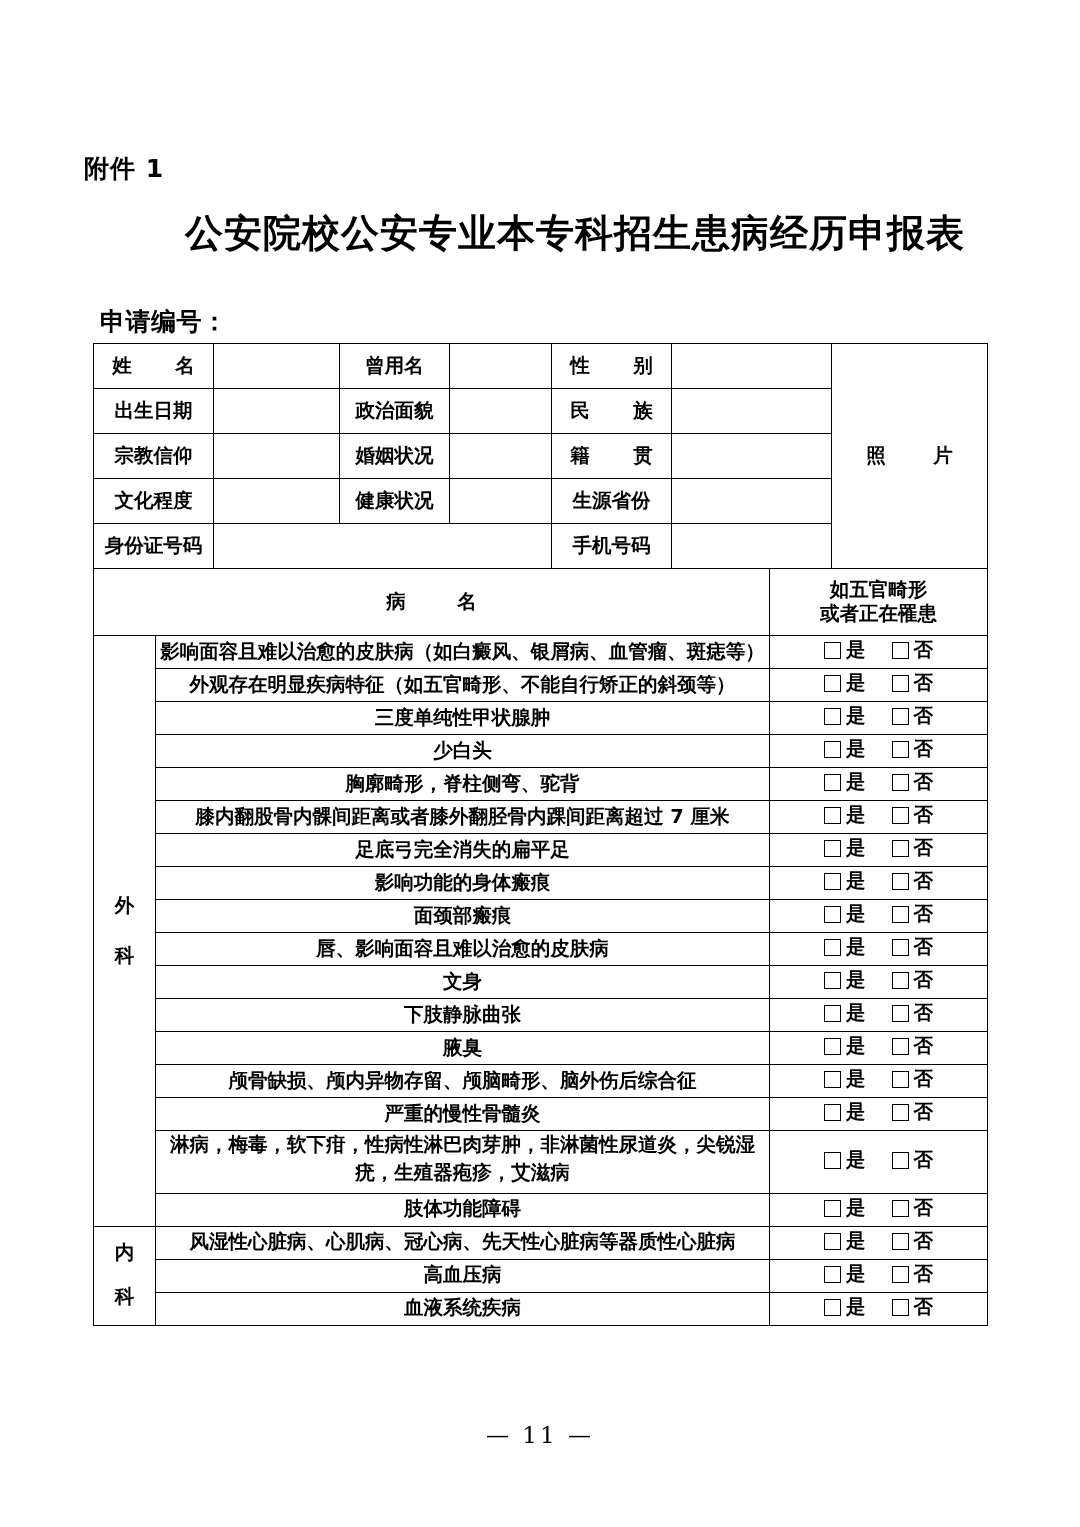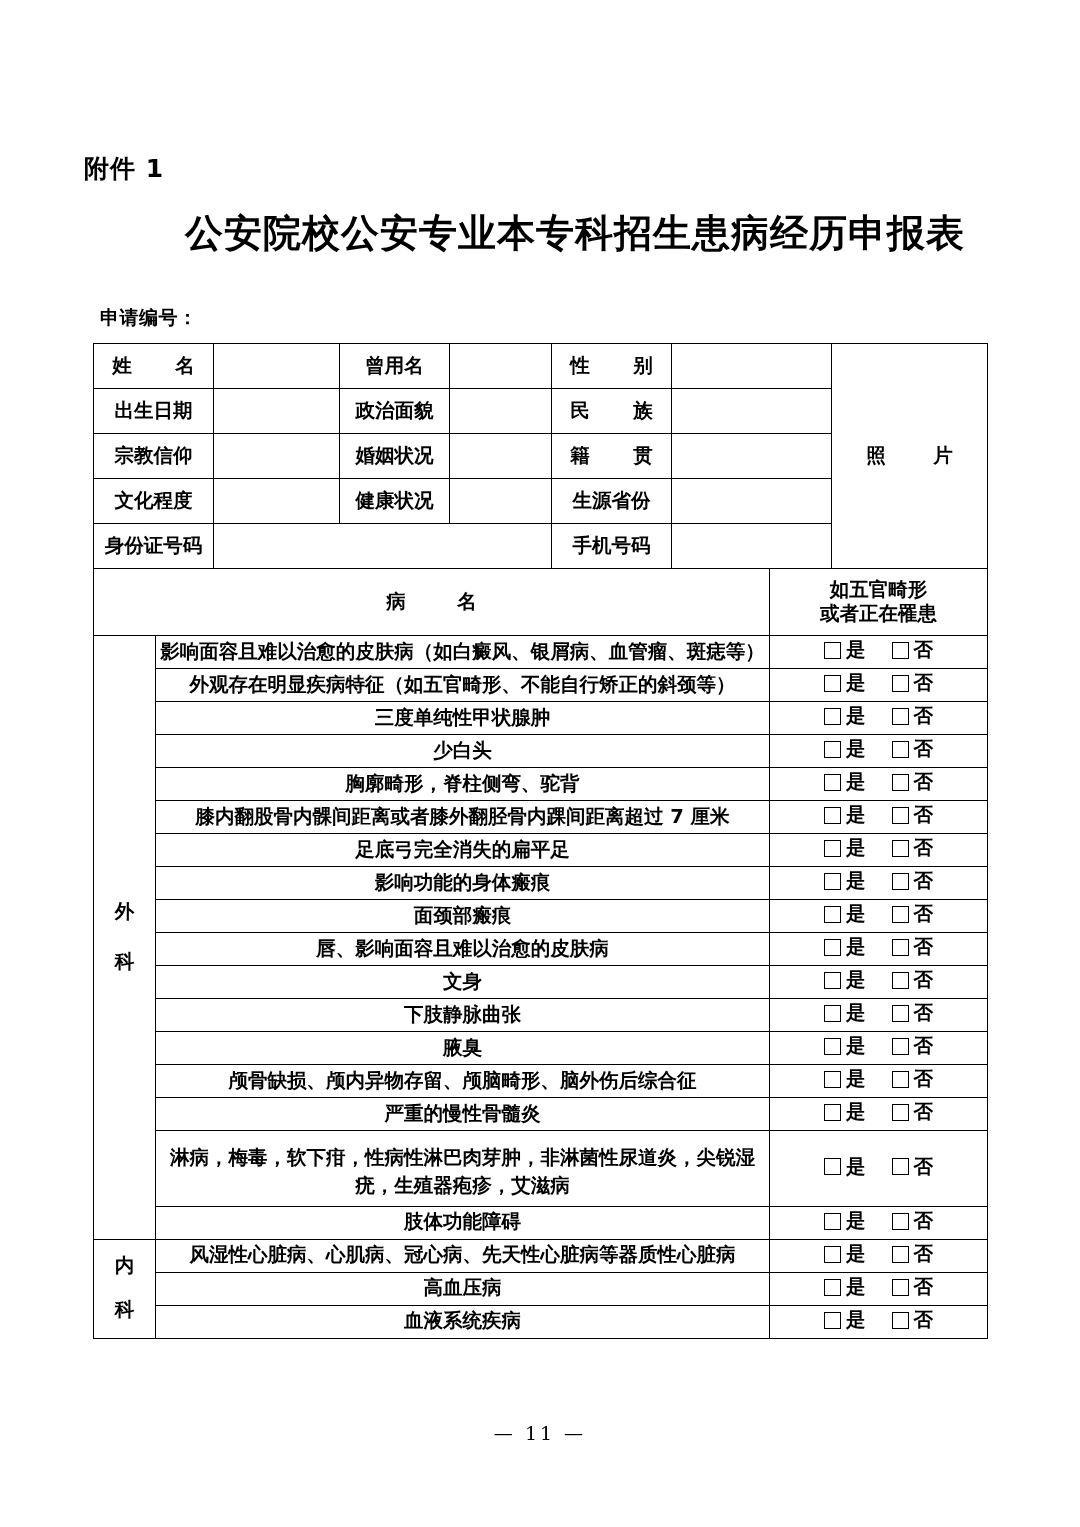--- a/index.html
+++ b/index.html
@@ -39,21 +39,21 @@
     font-size: 38px;
     font-weight: bold;
     letter-spacing: 1px;
     white-space: nowrap;
     margin-left: 35px;
   }
   .apply-no {
     position: absolute;
     left: 100px;
     top: 305px;
-    font-size: 19px;
+    font-size: 25px;
     font-weight: bold;
     letter-spacing: 0.5px;
     white-space: nowrap;
   }
 
   table.form {
     position: absolute;
     left: 93px;
     top: 343px;
     width: 894px;
@@ -117,21 +117,21 @@
   .disease {
     text-align: left;
     padding: 6px 0 6px 11px;
     font-size: 19.5px;
     font-weight: bold;
     height: 32px;
     margin-left: 32px;
   }
   .disease.two-line {
     line-height: 1.45;
-    padding-top: 13px;
+    padding-top: 0;
     padding-bottom: 5px;
   }
   .disease.tight { height: 26px; padding-top: 3px; padding-bottom: 3px; }
   .check-cell {
     padding: 3px 0;
     white-space: nowrap;
     font-size: 19px;
   }
   .cb-group {
     display: inline-flex;
@@ -146,21 +146,21 @@
     border: 1.6px solid #000000;
     background: #ffffff;
   }
 
   .page-number {
     position: absolute;
     left: 0;
     top: 1422px;
     width: 1080px;
     text-align: center;
-    font-size: 19px;
+    font-size: 23px;
     font-family: "DejaVu Serif", "Liberation Serif", serif;
     letter-spacing: 3px;
   }
 </style>
 </head>
 <body>
 
 <div class="page">
 
   <div class="attachment-label">附件 1</div>

